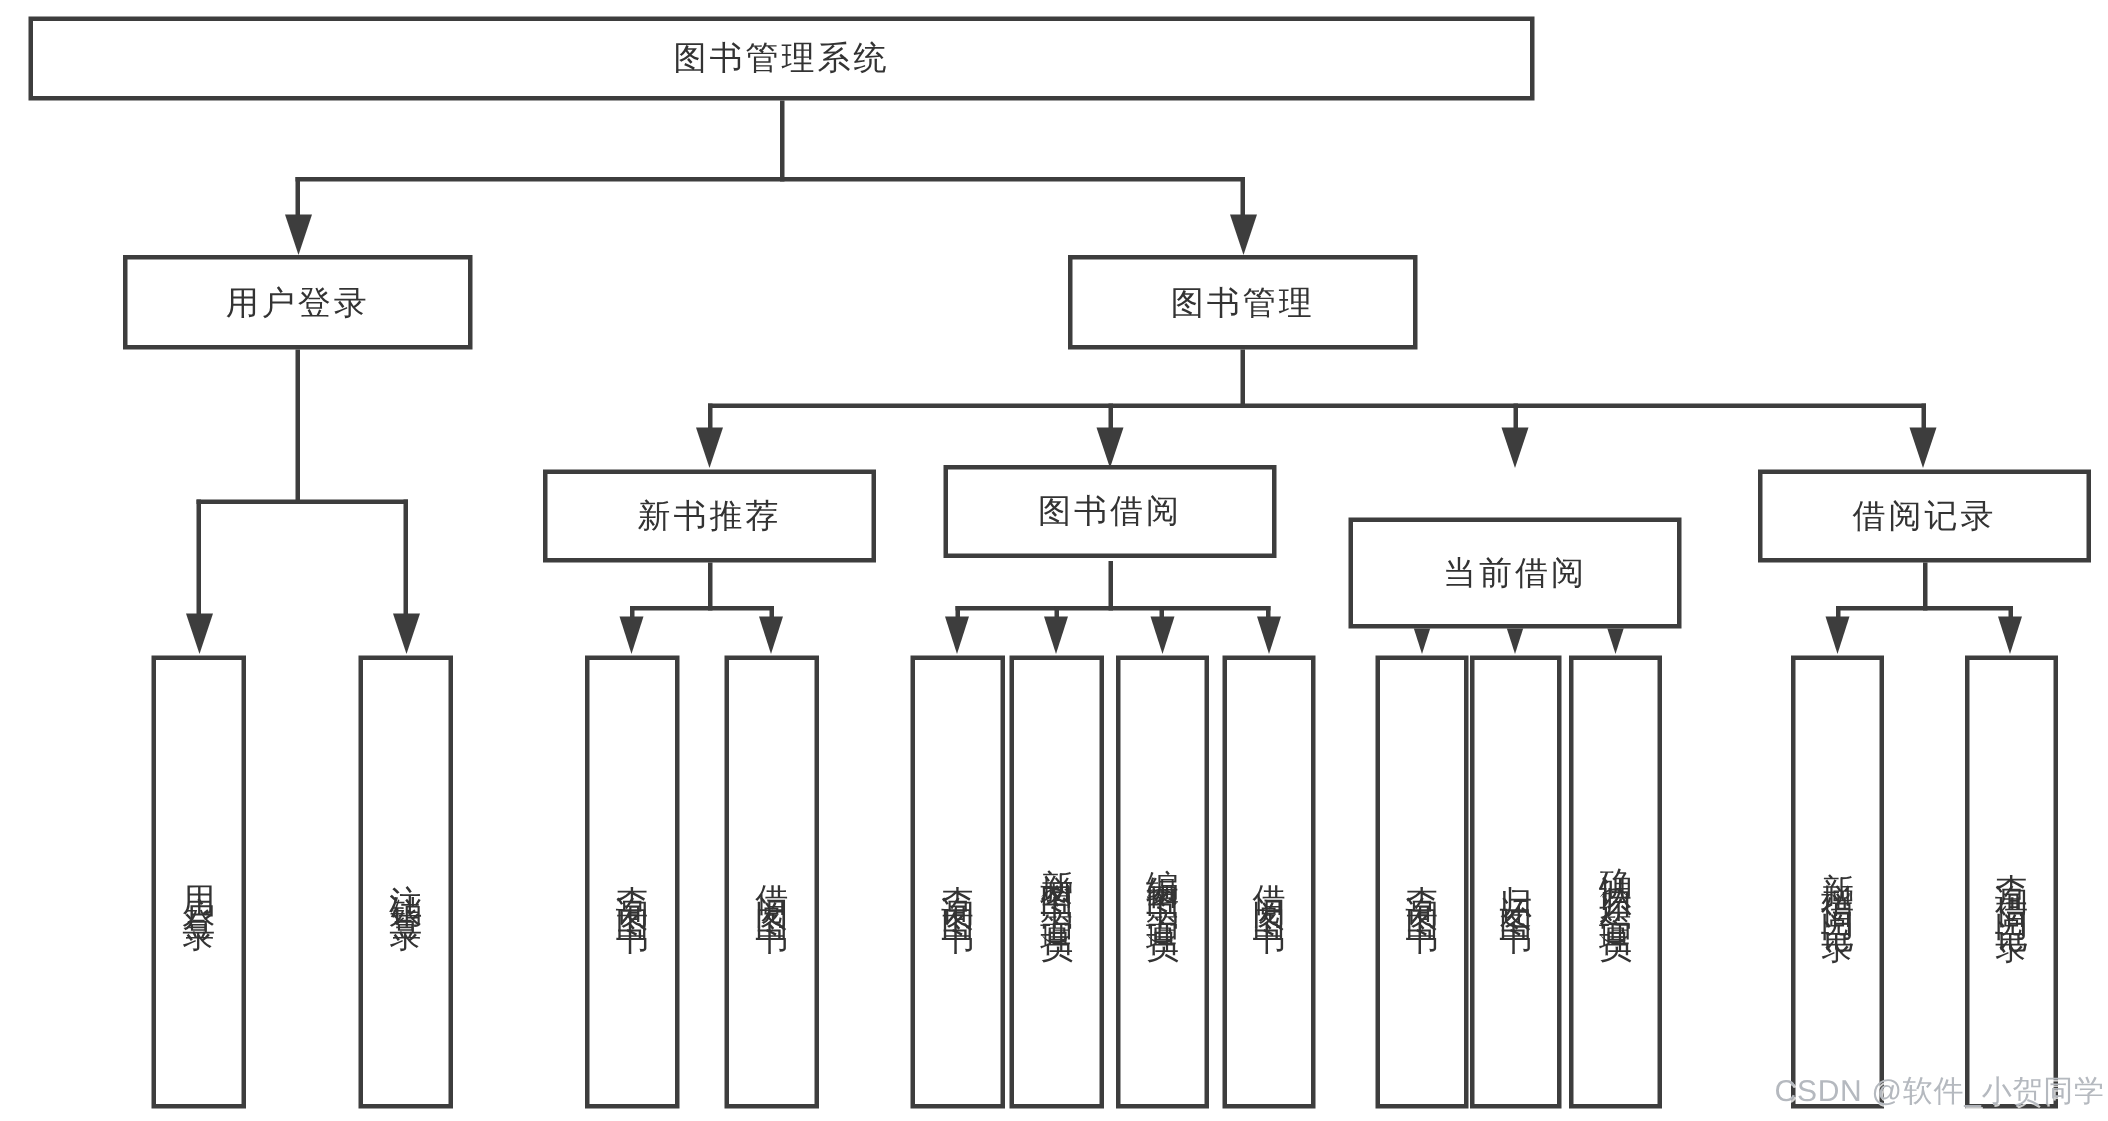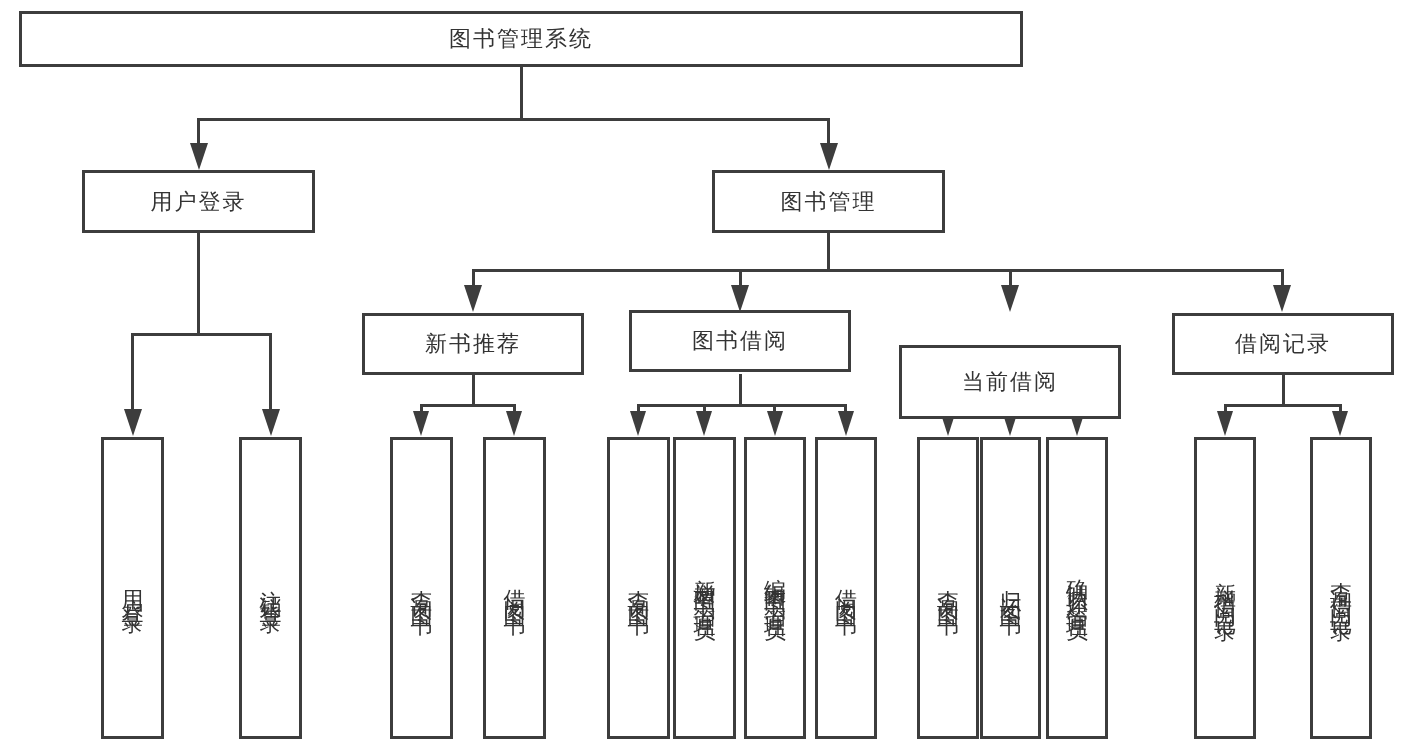--- a/index.html
+++ b/index.html
@@ -154,14 +154,15 @@
   <div class="arrow small" style="left:1002px; top:411px;"></div>
   <div class="arrow small" style="left:1069px; top:411px;"></div>
 
   <div class="line" style="left:1282px; top:374px; width:3px; height:33px;"></div>
   <div class="line" style="left:1224px; top:404px; width:118px; height:3px;"></div>
   <div class="line" style="left:1224px; top:404px; width:3px; height:10px;"></div>
   <div class="line" style="left:1339px; top:404px; width:3px; height:10px;"></div>
   <div class="arrow small" style="left:1217px; top:411px;"></div>
   <div class="arrow small" style="left:1332px; top:411px;"></div>
 
+  <div class="watermark">CSDN @软件_小贺同学</div>
 
 </div>
 
 </body></html>

